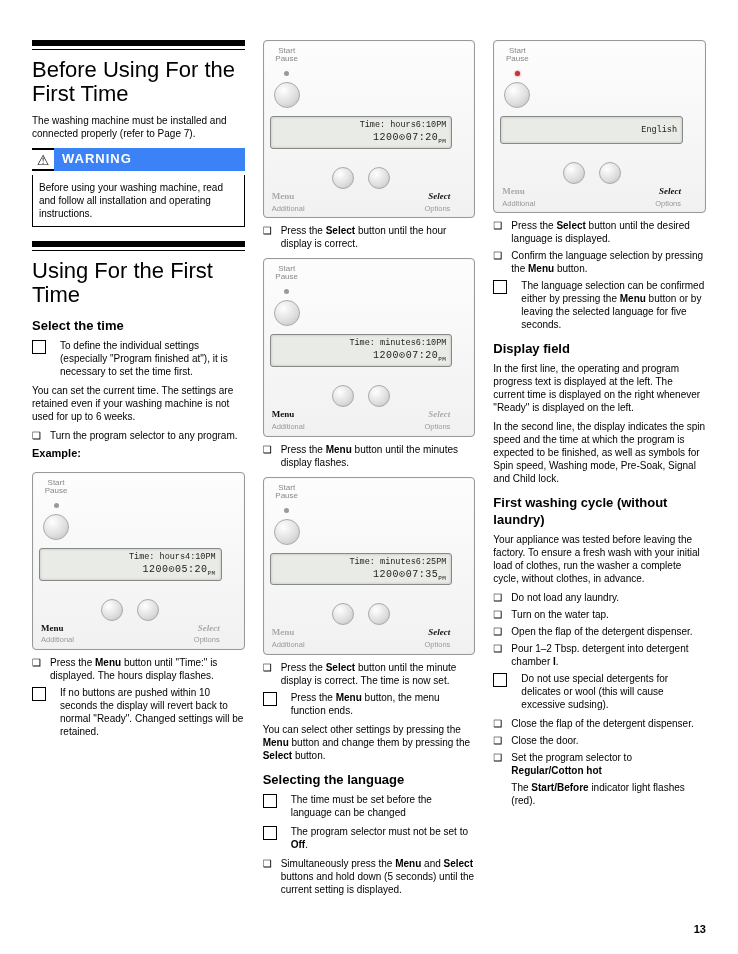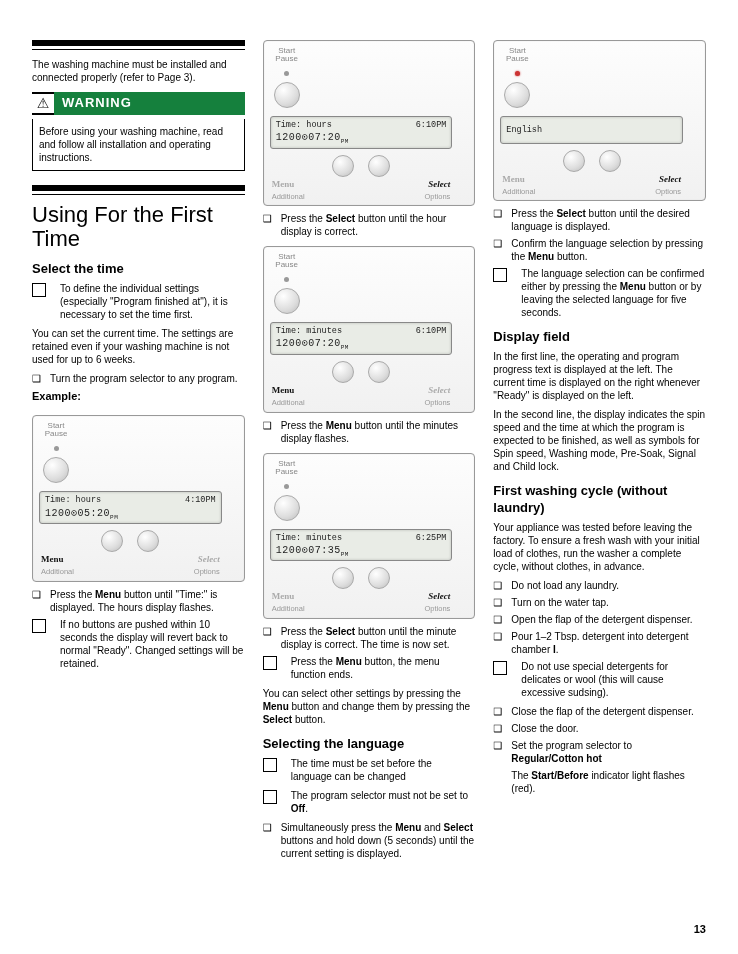--- a/index.html
+++ b/index.html
@@ -57,21 +57,21 @@
     background: #fff;
     display: flex;
     align-items: center;
     justify-content: center;
     border-top: 2px solid #000;
     border-bottom: 2px solid #000;
     font-size: 14px;
   }
   .warnlabel {
     flex: 1;
-    background: #15803d;
+    background: #3b82f6;
     color: #fff;
     font-weight: bold;
     font-size: 13px;
     letter-spacing: 1px;
     padding: 3px 8px;
   }
   .warnbox {
     border: 1px solid #000;
     border-top: none;
     padding: 6px 6px;
@@ -138,25 +138,26 @@
   .panel-right { flex: 1; display: flex; flex-direction: column; }
   .lcd {
     border: 1px solid #888;
     border-radius: 3px;
     background: #e9ece6;
     padding: 3px 5px 2px 5px;
     font-family: "Courier New", monospace;
     font-size: 8.5px;
     color: #222;
     box-shadow: inset 0 0 3px rgba(0,0,0,.2);
-    margin-bottom: 6px;
+    margin-bottom: 18px;
     min-height: 28px;
     display: flex;
     flex-direction: column;
     justify-content: center;
+    align-items: flex-end;
   }
   .lcd-row { display: flex; justify-content: space-between; white-space: nowrap; }
   .lcd-big { font-size: 10px; letter-spacing: .5px; }
   .lcd-sub { font-size: 6px; vertical-align: sub; }
   .twobtn { display: flex; justify-content: center; gap: 14px; margin-bottom: 2px; }
   .mbtn {
     width: 22px; height: 22px; border-radius: 50%;
     background: radial-gradient(circle at 35% 30%, #fff, #ddd 60%, #bbb);
     border: 1px solid #aaa;
   }
@@ -177,21 +178,22 @@
     font-size: 11px;
   }
 </style>
 </head>
 <body>
 
 <div class="columns">
 
   <div class="col">
     <div class="rule"></div>
-    <p>The washing machine must be installed and connected properly (refer to Page 3).</p>
+    <h1>Before Using For the First Time</h1>
+    <p>The washing machine must be installed and connected properly (refer to Page 7).</p>
 
     <div class="warnrow">
       <div class="warnicon">⚠</div>
       <div class="warnlabel">WARNING</div>
     </div>
     <div class="warnbox">Before using your washing machine, read and follow all installation and operating instructions.</div>
 
     <div class="rule"></div>
     <h1>Using For the First Time</h1>
 

